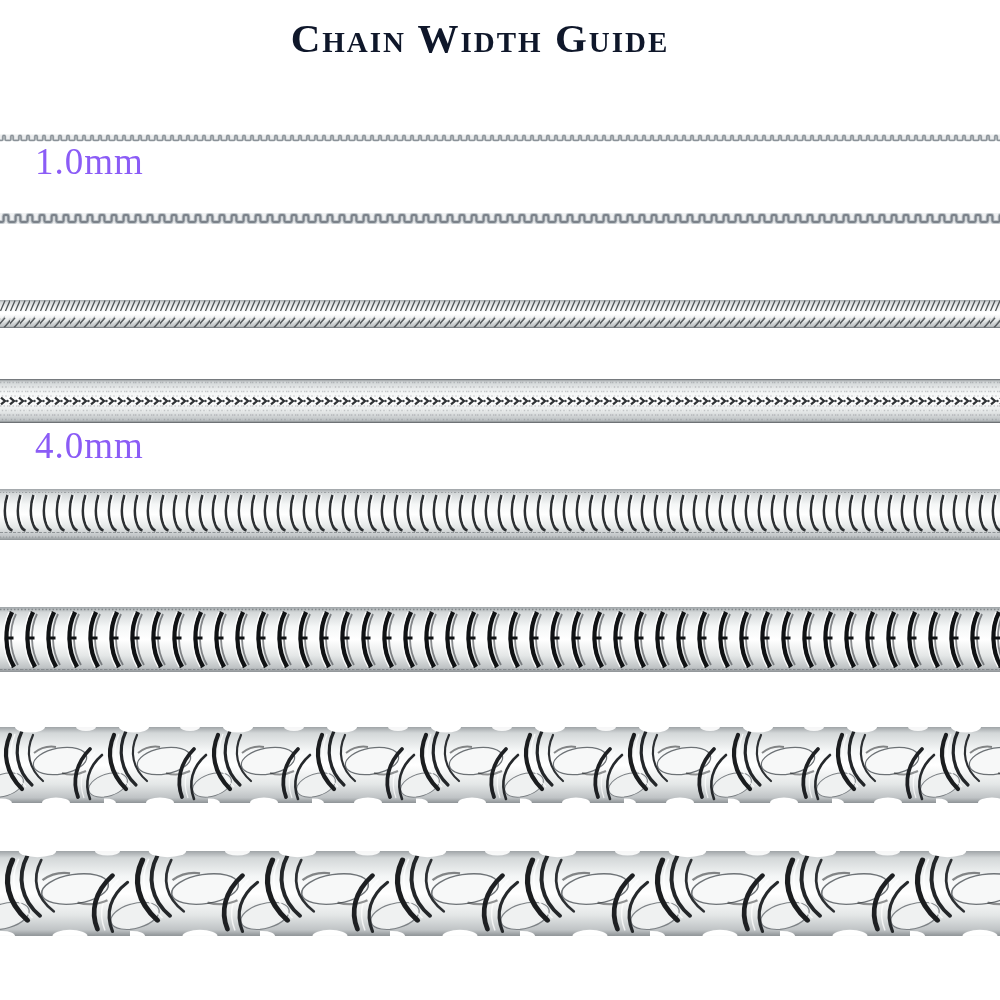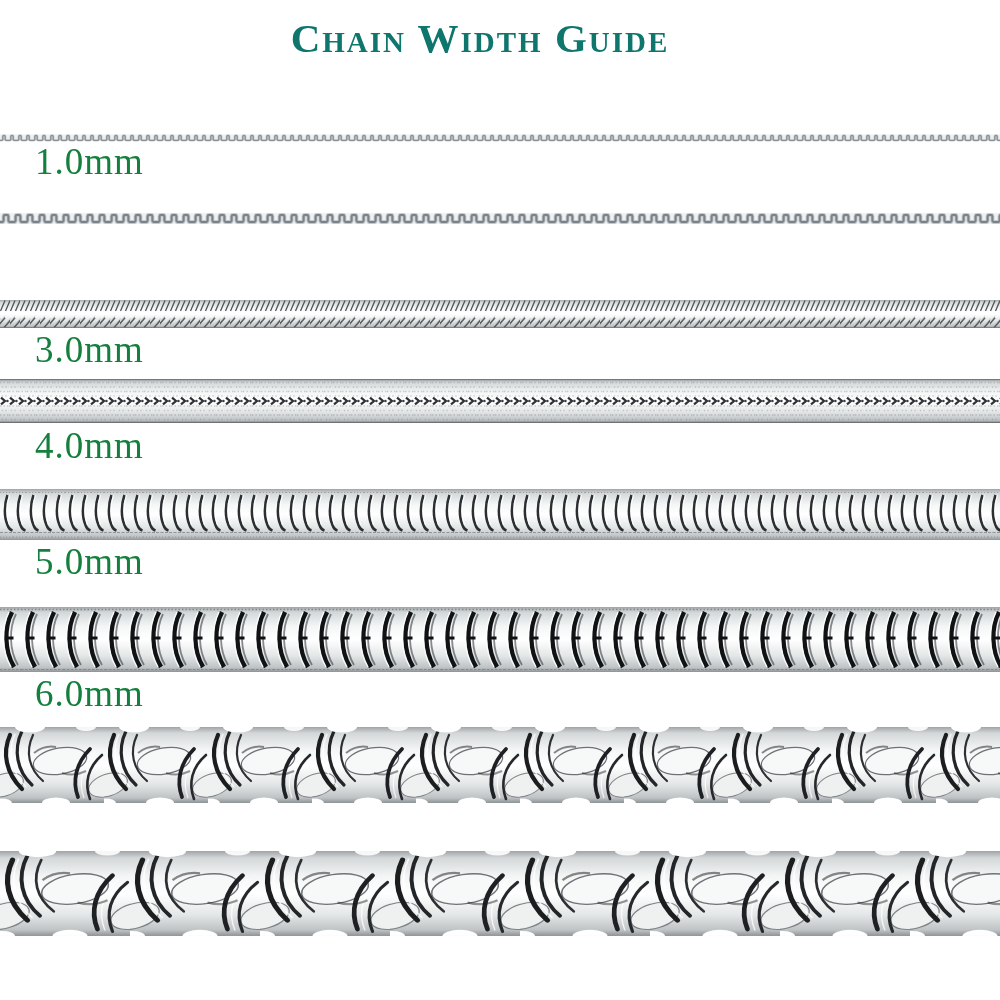--- a/index.html
+++ b/index.html
@@ -11,30 +11,30 @@
     font-family:"Liberation Serif", serif;
   }
   .page-title{
     position:absolute;
     top:14px;left:0;width:960px;
     text-align:center;
     font-size:41px;
     font-weight:600;
     font-variant:small-caps;
     letter-spacing:2px;
-    color:#0f766e;
+    color:#0f172a;
   }
   .chain-band{
     position:absolute;left:0;display:block;
   }
   .width-label{
     position:absolute;
     left:35px;
     font-size:37px;
-    color:#15803d;
+    color:#8b5cf6;
     letter-spacing:1px;
     line-height:1.1;
   }
 </style>
 </head>
 <body>
 
 <div id="canvas">
 
   <svg width="0" height="0" style="position:absolute" aria-hidden="true">
@@ -139,39 +139,36 @@
 
   <svg class="chain-band" style="top:208px" width="1000" height="20">
     <rect x="0" y="5" width="1000" height="11" fill="rgba(214,218,220,0.35)"></rect>
     <rect width="1000" height="20" fill="url(#p2)"></rect>
   </svg>
 
   <svg class="chain-band" style="top:300px" width="1000" height="28">
     <rect width="1000" height="28" fill="url(#silverV)"></rect>
     <rect width="1000" height="28" fill="url(#p3)"></rect>
   </svg>
-  <div class="width-label" style="top:330px">3.0mm</div>
 
   <svg class="chain-band" style="top:379px" width="1000" height="44">
     <rect width="1000" height="44" fill="url(#silverV)"></rect>
     <rect width="1000" height="44" fill="url(#p4)"></rect>
   </svg>
   <div class="width-label" style="top:426px">4.0mm</div>
 
   <svg class="chain-band" style="top:489px" width="1000" height="51">
     <rect width="1000" height="51" fill="url(#silverV)"></rect>
     <rect width="1000" height="51" fill="url(#p5)"></rect>
   </svg>
-  <div class="width-label" style="top:542px">5.0mm</div>
 
   <svg class="chain-band" style="top:607px" width="1000" height="65">
     <rect width="1000" height="65" fill="url(#silverV)"></rect>
     <rect width="1000" height="65" fill="url(#p6)"></rect>
   </svg>
-  <div class="width-label" style="top:674px">6.0mm</div>
 
   <svg class="chain-band" style="top:727px" width="1000" height="76">
     <rect width="1000" height="76" fill="url(#p7)"></rect>
   </svg>
 
   <svg class="chain-band" style="top:851px" width="1000" height="85">
     <rect width="1000" height="85" fill="url(#p8)"></rect>
   </svg>
 
 </div>

